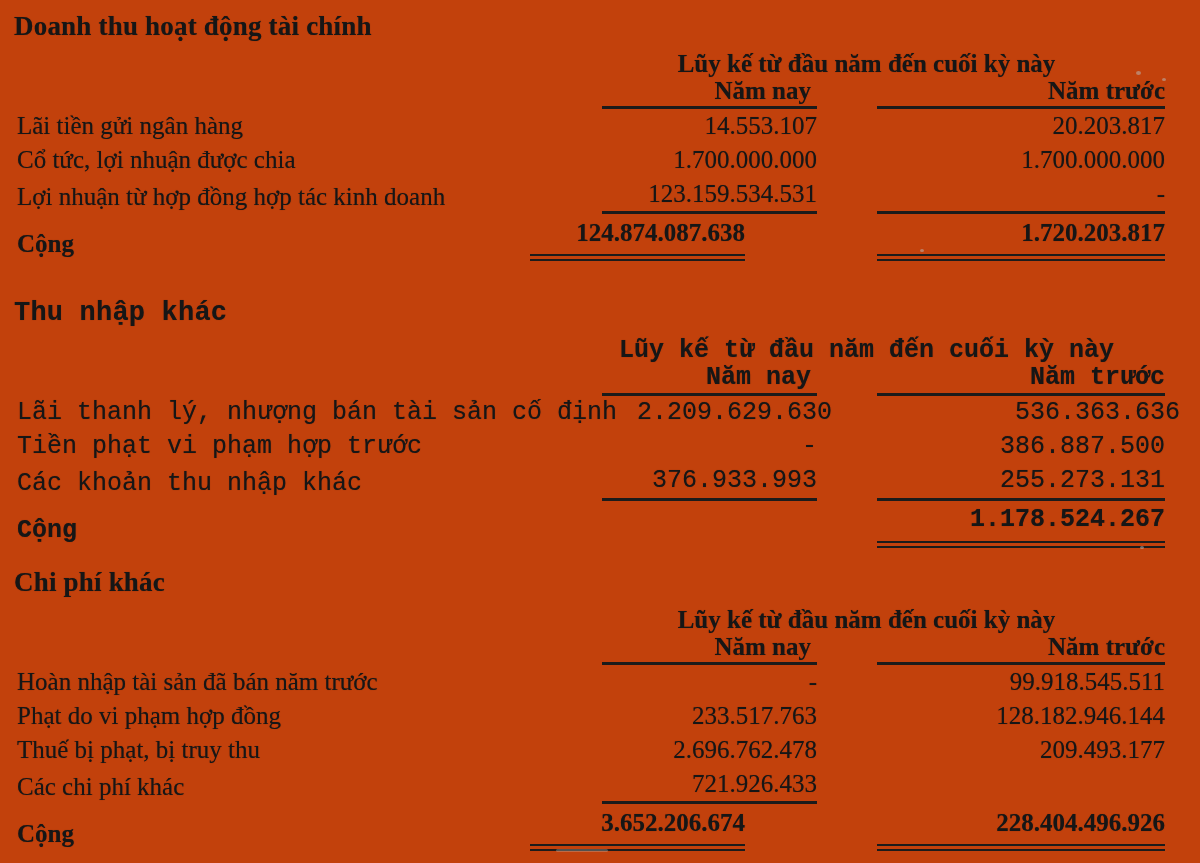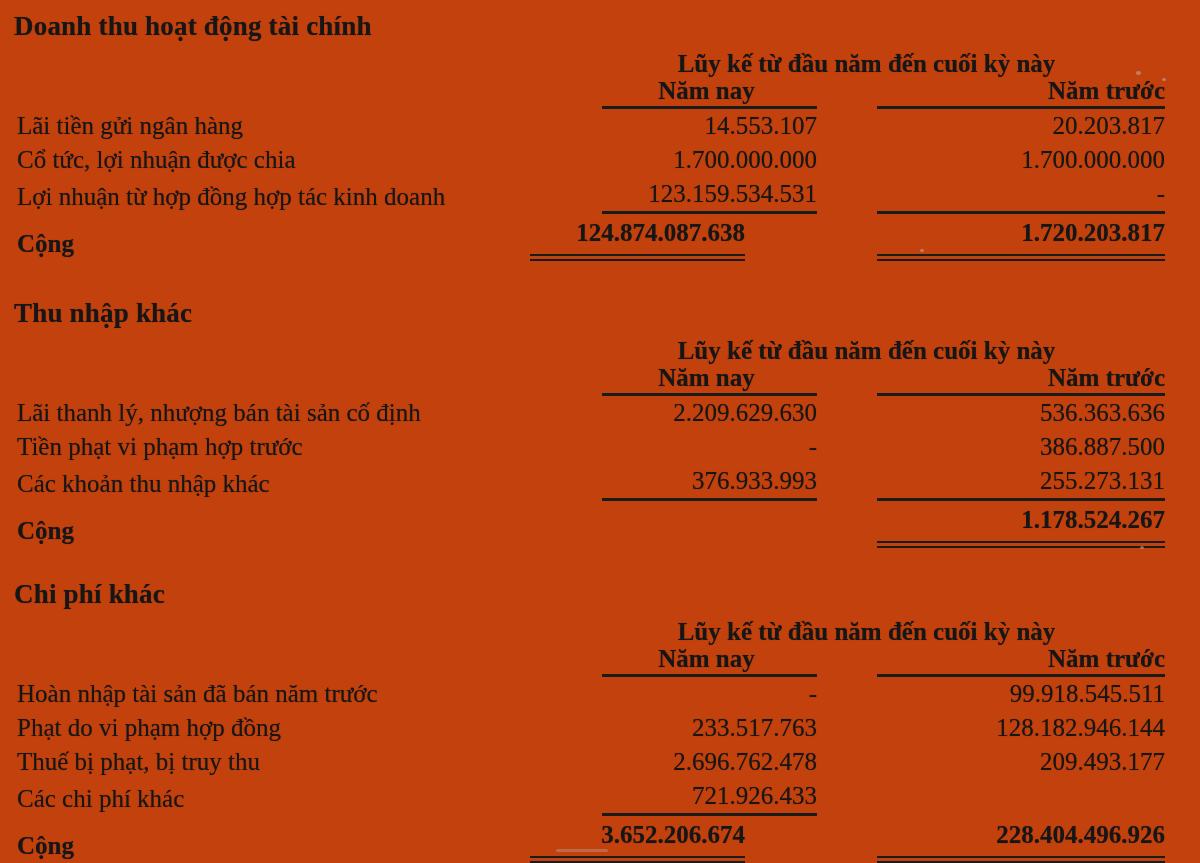--- a/index.html
+++ b/index.html
@@ -39,21 +39,21 @@
   .colhead {
     font-weight: bold;
     font-size: 25px;
     line-height: 26px;
     text-align: right;
     border-bottom: 3px solid #1b1b1b;
     padding-bottom: 2px;
   }
   .c1 { grid-column: 2; }
   .c2 { grid-column: 4; }
-  .c1.colhead { padding-right: 6px; text-align: center; }
+  .c1.colhead { padding-right: 6px; }
   .lbl {
     grid-column: 1;
     font-size: 25px;
     line-height: 34px;
     white-space: nowrap;
     padding-left: 3px;
   }
   .num {
     font-size: 25px;
     line-height: 34px;
@@ -61,21 +61,21 @@
     font-variant-numeric: tabular-nums;
   }
   .lastrow .num { border-bottom: 3px solid #1b1b1b; }
   .total { margin-top: 2px; gap: 36px; }
   .total .lbl, .total .num { font-weight: bold; }
   .total .num {
     border-bottom: 7px double #1b1b1b;
     padding-bottom: 4px;
   }
   .gap-a { margin-bottom: 36px; }
-  .gap-b { margin-bottom: 30px; }
+  .gap-b { margin-bottom: 18px; font-family: Liberation Mono, monospace; }
   .speck {
     position: absolute;
     background: #b9b7b2;
     border-radius: 50%;
     opacity: 0.55;
   }
   .speck.dash { border-radius: 2px; opacity: 0.35; }
 </style>
 </head>
 <body>

